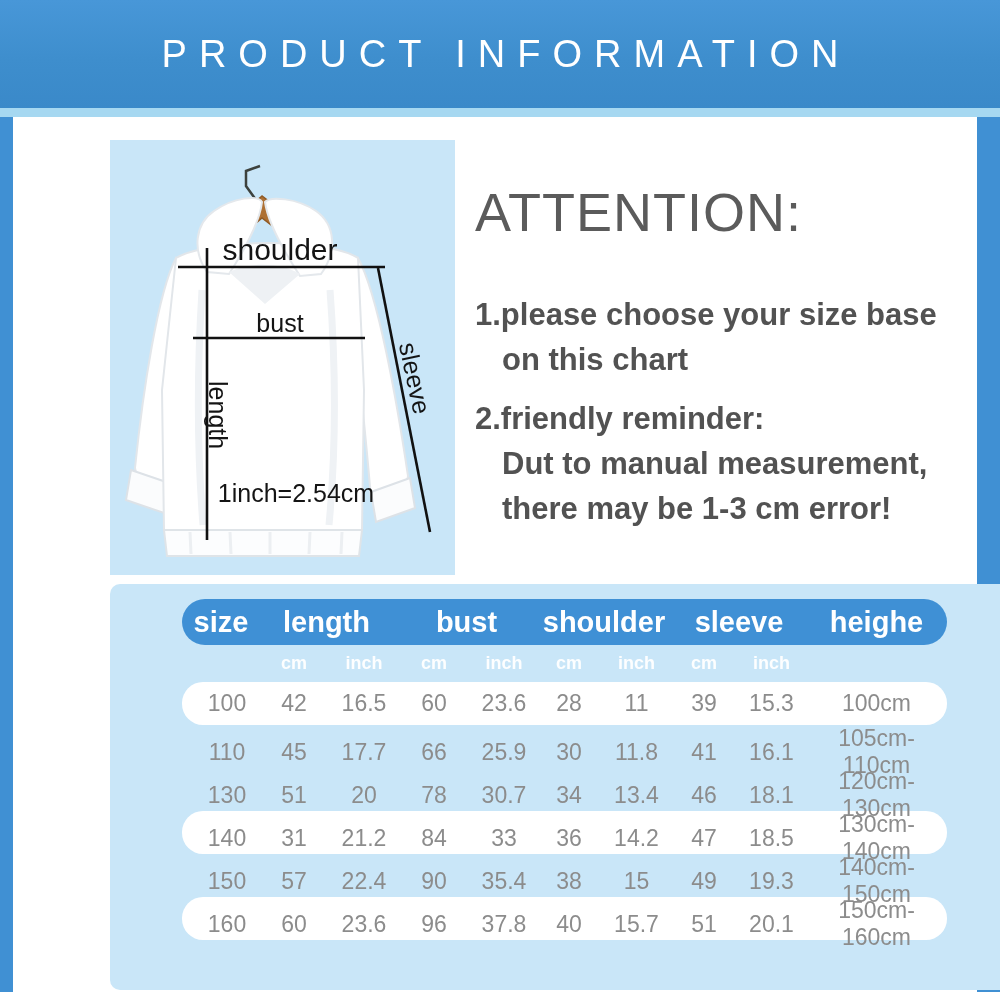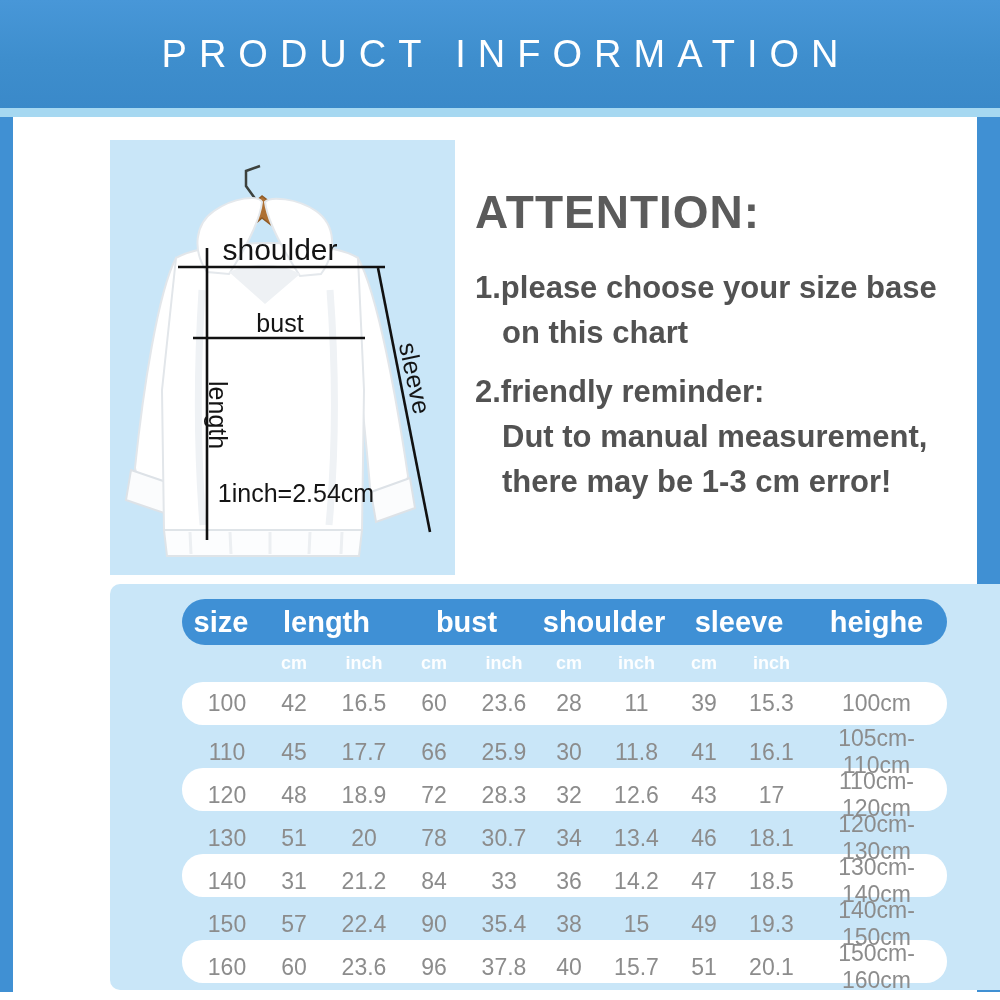--- a/index.html
+++ b/index.html
@@ -36,23 +36,23 @@
   .diagram-panel svg { position:absolute; left:0; top:0; }
   .dlabel { position:absolute; color:#141414; text-align:center; line-height:1.05; }
   .lbl-shoulder { left:80px;  top:94px;  width:180px; font-size:30px; }
   .lbl-bust     { left:120px; top:170px; width:100px; font-size:25px; }
   .lbl-length   { left:48px;  top:262px; width:120px; font-size:25px; transform:rotate(90deg); }
   .lbl-sleeve   { left:245px; top:225px; width:120px; font-size:25px; transform:rotate(78deg); }
   .lbl-scale    { left:96px; top:340px; width:180px; font-size:25px; }
 
   
   .attention { position:absolute; left:475px; top:188px; width:480px; color:#565656; }
-  .attention .heading { font-size:46px; font-weight:bold; color:#5b5b5b; letter-spacing:1px; line-height:48px; }
+  .attention .heading { font-size:54px; font-weight:normal; color:#5b5b5b; letter-spacing:1px; line-height:48px; }
   .attention .item { margin-top:14px; font-size:31px; font-weight:600; line-height:45px; color:#525252; }
-  .attention .item:first-of-type { margin-top:29px; }
+  .attention .item:first-of-type { margin-top:56px; }
   .attention .item .line { white-space:nowrap; }
   .attention .item .line.cont { padding-left:27px; }
 
   
   .table-panel {
     position:absolute; left:110px; top:584px; width:908px; height:406px;
     background:#c9e6f8; border-radius:10px;
   }
   .tgrid {
     display:grid;
@@ -181,32 +181,20 @@
           <div class="c">45</div>
           <div class="c">17.7</div>
           <div class="c">66</div>
           <div class="c">25.9</div>
           <div class="c">30</div>
           <div class="c">11.8</div>
           <div class="c">41</div>
           <div class="c">16.1</div>
           <div class="c">105cm-110cm</div>
         </div>
-        <div class="tgrid data-row white">
-          <div class="c size">120</div>
-          <div class="c">48</div>
-          <div class="c">18.9</div>
-          <div class="c">72</div>
-          <div class="c">28.3</div>
-          <div class="c">32</div>
-          <div class="c">12.6</div>
-          <div class="c">43</div>
-          <div class="c">17</div>
-          <div class="c">110cm-120cm</div>
-        </div>
         <div class="tgrid data-row">
           <div class="c size">130</div>
           <div class="c">51</div>
           <div class="c">20</div>
           <div class="c">78</div>
           <div class="c">30.7</div>
           <div class="c">34</div>
           <div class="c">13.4</div>
           <div class="c">46</div>
           <div class="c">18.1</div>

